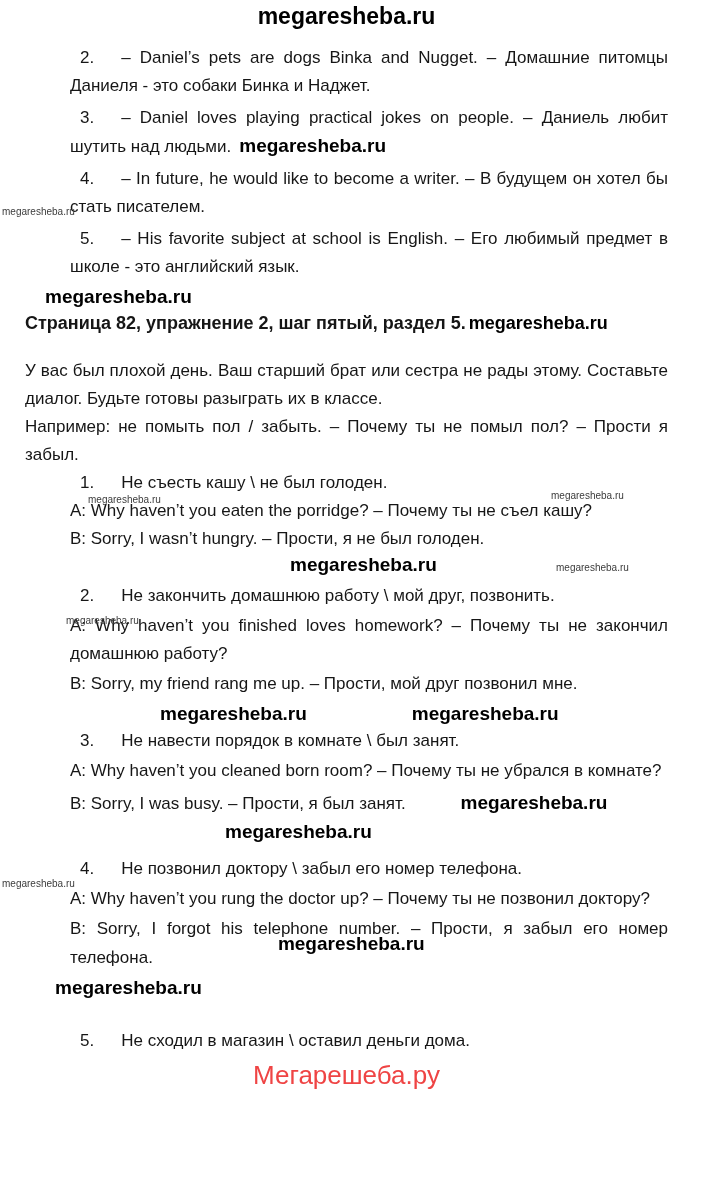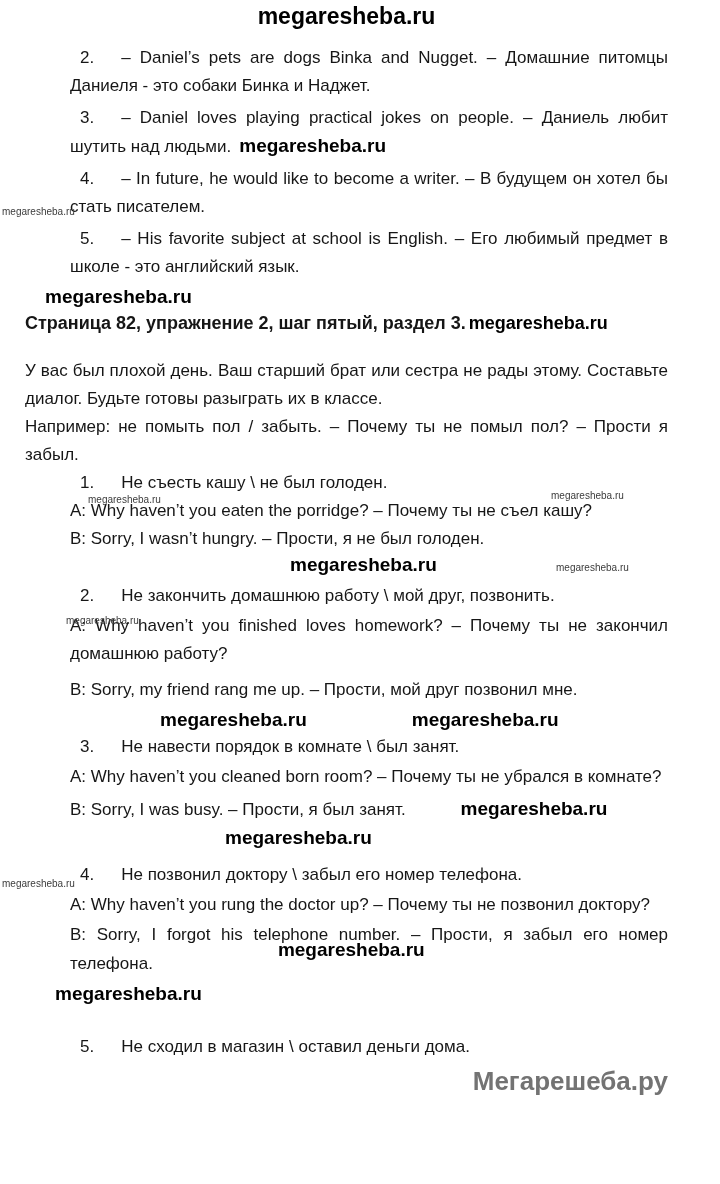--- a/index.html
+++ b/index.html
@@ -20,21 +20,21 @@
 
   .hdr {
     padding-top: 3px;
     font-size: 23px; line-height: 27px;
     font-weight: bold; text-align: center;
     color: #000; margin-bottom: 14px;
   }
   .footer {
     margin-top: 4px;
     font-size: 26px; line-height: 32px;
-    font-weight: bold; text-align: right; color: #737373;
+    font-weight: normal; text-align: center; color: #ef4444;
   }
 
   .s1 { padding-left: 45px; text-indent: 10px; margin-top: 4px; }
   .task { padding-left: 45px; text-indent: 10px; }
   .dlg { padding-left: 45px; }
   .num { margin-right: 27px; }
 
   .heading { line-height: 26px; text-align: left; }
   .heading-txt { font-weight: bold; font-size: 18px; }
 
@@ -70,35 +70,35 @@
     <p class="s1"><span class="num">3.</span><span>– Daniel loves playing practical jokes on people. – Даниель любит шутить над людьми.</span><span class="wm" style="margin-left:8px">megaresheba.ru</span></p>
 
     <p class="s1"><span class="num">4.</span><span>– In future, he would like to become a writer. – В будущем он хотел бы стать писателем.</span></p>
 
     <p class="s1"><span class="num">5.</span><span>– His favorite subject at school is English. – Его любимый предмет в школе - это английский язык.</span></p>
   </section>
 
   <p class="wm-line" style="margin:4px 0 0 20px"><span class="wm">megaresheba.ru</span></p>
 
   <section>
-    <p class="heading"><span class="heading-txt">Страница 82, упражнение 2, шаг пятый, раздел 3.</span><span class="wm wm-sm" style="margin-left:3px">megaresheba.ru</span></p>
+    <p class="heading"><span class="heading-txt">Страница 82, упражнение 2, шаг пятый, раздел 5.</span><span class="wm wm-sm" style="margin-left:3px">megaresheba.ru</span></p>
 
     <p class="intro" style="margin-top:20px">У вас был плохой день. Ваш старший брат или сестра не рады этому. Составьте диалог. Будьте готовы разыграть их в классе.</p>
 
     <p class="intro">Например: не помыть пол / забыть. – Почему ты не помыл пол? – Прости я забыл.</p>
 
     <p class="task" style=""><span class="num">1.</span><span>Не съесть кашу \ не был голоден.</span></p>
     <p class="dlg">A: Why haven’t you eaten the porridge? – Почему ты не съел кашу?</p>
     <p class="dlg">B: Sorry, I wasn’t hungry. – Прости, я не был голоден.</p>
 
     <p class="wm-line" style="margin-left:265px"><span class="wm">megaresheba.ru</span></p>
 
     <p class="task" style="margin-top:4px"><span class="num">2.</span><span>Не закончить домашнюю работу \ мой друг, позвонить.</span></p>
     <p class="dlg" style="margin-top:2px">A: Why haven’t you finished loves homework? – Почему ты не закончил домашнюю работу?</p>
-    <p class="dlg" style="margin-top:8px">B: Sorry, my friend rang me up. – Прости, мой друг позвонил мне.</p>
+    <p class="dlg" style="margin-top:2px">B: Sorry, my friend rang me up. – Прости, мой друг позвонил мне.</p>
 
     <p class="wm-line" style="margin-top:4px;margin-left:135px"><span class="wm">megaresheba.ru</span><span class="wm" style="margin-left:105px">megaresheba.ru</span></p>
 
     <p class="task" style=""><span class="num">3.</span><span>Не навести порядок в комнате \ был занят.</span></p>
     <p class="dlg" style="margin-top:2px">A: Why haven’t you cleaned born room? – Почему ты не убрался в комнате?</p>
     <p class="dlg" style="margin-top:4px"><span>B: Sorry, I was busy. – Прости, я был занят.</span><span class="wm" style="margin-left:55px">megaresheba.ru</span></p>
 
     <p class="wm-line" style="margin-top:2px;margin-left:200px"><span class="wm">megaresheba.ru</span></p>
 
     <p class="task" style="margin-top:10px"><span class="num">4.</span><span>Не позвонил доктору \ забыл его номер телефона.</span></p>

